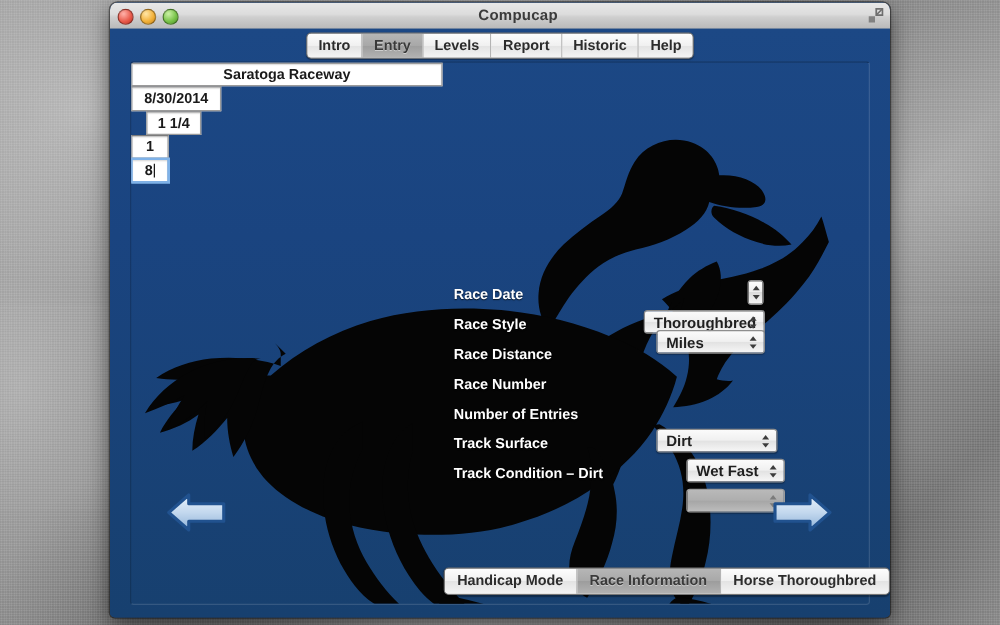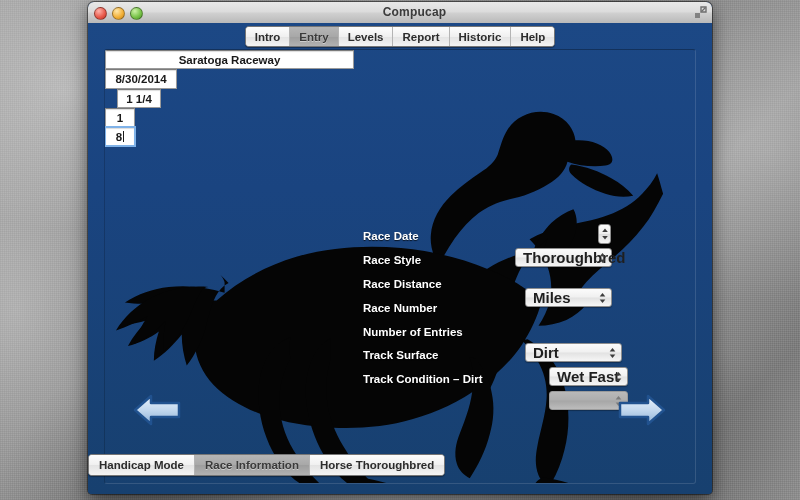--- a/index.html
+++ b/index.html
@@ -163,21 +163,21 @@
   .caret {
     display:inline-block; width:1px; height:11px; background:#1a1a1a;
     margin-left: 1px;
   }
 
   .popup {
     background: linear-gradient(to bottom,#fbfbfb 0%,#f0f0f0 48%,#e2e2e2 52%,#f6f6f6 100%);
     border: 1px solid #8e8e8e;
     border-radius: 3px;
     box-shadow: 0 1px 1px rgba(0,0,0,.30);
-    font-size: 15px; font-weight: bold; color: #1f1f1f;
+    font-size: 12px; font-weight: bold; color: #1f1f1f;
     display: flex; align-items: center;
     padding: 0 16px 0 7px;
     position: relative;
     box-sizing: border-box;
     white-space: nowrap;
   }
   .popup.disabled {
     background: linear-gradient(to bottom,#b9b9b9 0%,#aeaeae 48%,#a6a6a6 52%,#bcbcbc 100%);
     border-color: #9b9b9b;
     color: transparent;
@@ -199,21 +199,21 @@
   .stepper .arrows { position:absolute; left:50%; top:50%; transform:translate(-50%,-50%); width:7px; height:13px; }
 
   
   .nav-arrow {
     position: absolute;
     width: 52px; height: 40px;
   }
   
   .bottom-wrap {
     position: absolute; left: 0; right: 0; bottom: 18px;
-    display: flex; justify-content: flex-start;
+    display: flex; justify-content: flex-end;
   }
   .bottom-wrap .segmented { height: 20px; }
   .bottom-wrap .seg { padding: 0 10px; font-size: 11.5px; }
 </style>
 </head>
 <body>
 
 <div id="desktop"></div>
 
 <div id="window">
@@ -351,21 +351,21 @@
           <svg class="arrows" viewBox="0 0 7 13">
               <path d="M3.5 1.5 L6.3 5 L0.7 5 Z" fill="#3c3c3c"></path>
               <path d="M3.5 11.5 L6.3 8 L0.7 8 Z" fill="#3c3c3c"></path>
             </svg>
         </div>
 
         <div class="row" style="left:258px; top:224px;">
           <span class="lbl">Race Distance</span>
         </div>
         <div class="tfield" style="left:370px; top:222px; width:44px; height:19px;margin-left:12px;">1 1/4</div>
-        <div class="popup" style="position:absolute; left:420px; top:238px; width:87px; height:19px;">
+        <div class="popup" style="position:absolute; left:420px; top:214px; width:87px; height:19px;">
           <span>Miles</span>
           <svg class="arrows" viewBox="0 0 7 13">
               <path d="M3.5 1.5 L6.3 5 L0.7 5 Z" fill="#3c3c3c"></path>
               <path d="M3.5 11.5 L6.3 8 L0.7 8 Z" fill="#3c3c3c"></path>
             </svg>
         </div>
 
         <div class="row" style="left:258px; top:248px;">
           <span class="lbl">Race Number</span>
         </div>

